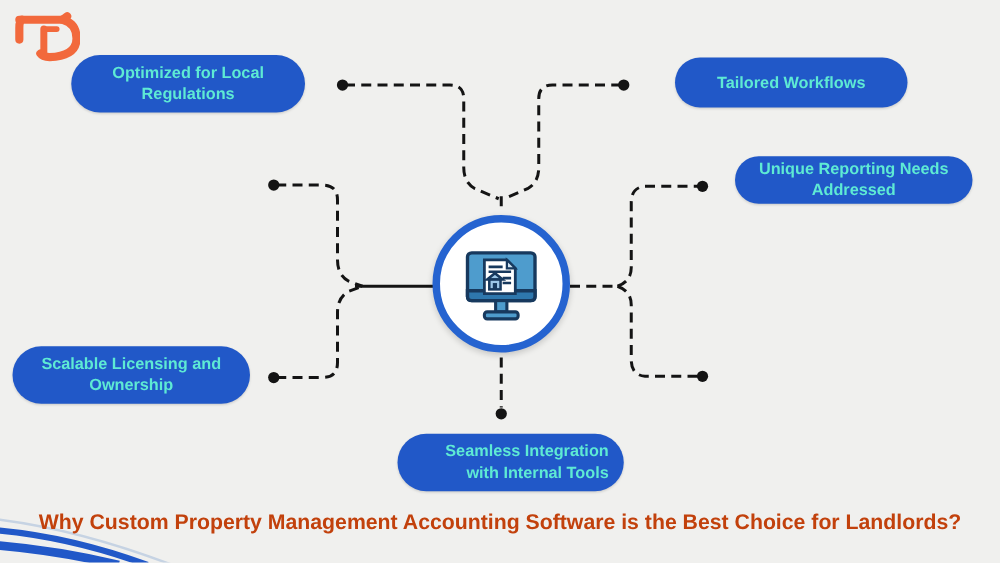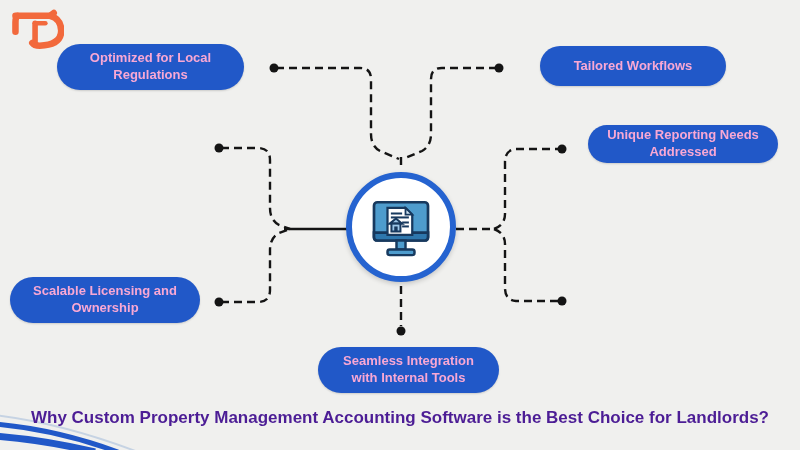--- a/index.html
+++ b/index.html
@@ -6,39 +6,39 @@
   body{
     width:800px;height:450px;position:relative;overflow:hidden;
     background:#f0f0ee;
     font-family:"Liberation Sans", sans-serif;
   }
   .stage{position:absolute;inset:0;}
   svg.overlay{position:absolute;left:0;top:0;width:800px;height:450px;pointer-events:none;}
   .pill{
     position:absolute;
     background:#2158c8;
-    color:#f9a8d4;
+    color:#5eead4;
     border-radius:999px;
     display:flex;align-items:center;justify-content:center;
     text-align:center;
     font-weight:bold;font-size:13px;line-height:1.28;
     padding:0 12px;box-sizing:border-box;
     box-shadow:0 1px 2px rgba(0,0,0,0.15);
   }
   .hub{
     position:absolute;left:346px;top:172px;width:110px;height:110px;
     box-sizing:border-box;
     background:#ffffff;border:6px solid #2563d0;border-radius:50%;
     display:flex;align-items:center;justify-content:center;
     box-shadow:0 2px 5px rgba(0,0,0,0.18);
   }
   .logo{position:absolute;left:8px;top:3px;width:56px;height:48px;}
   .title{
     position:absolute;left:0;top:408px;width:800px;
-    text-align:center;font-weight:bold;font-size:17px;color:#4c1d95;
+    text-align:center;font-weight:bold;font-size:17px;color:#c2410c;
   }
 </style>
 </head>
 <body>
 
 <div class="stage">
 
   <svg class="logo" viewBox="0 0 60 50">
     <g fill="none" stroke="#f2693c" stroke-linecap="round" stroke-linejoin="round">
       <path d="M10,13 Q8,14 8,20 L8,30" stroke-width="7"></path>
@@ -92,21 +92,21 @@
   <div class="pill" style="left:57px;top:44px;width:187px;height:46px;">Optimized for Local Regulations</div>
 
 
   <div class="pill" style="left:10px;top:277px;width:190px;height:46px;">Scalable Licensing and Ownership</div>
 
   <div class="pill" style="left:540px;top:46px;width:186px;height:40px;text-align:center;">Tailored Workflows</div>
 
   <div class="pill" style="left:588px;top:125px;width:190px;height:38px;">Unique Reporting Needs Addressed</div>
 
 
-  <div class="pill" style="left:318px;top:347px;width:181px;height:46px;">Seamless Integration with Internal Tools</div>
+  <div class="pill" style="left:318px;top:347px;width:181px;height:46px;text-align:right;">Seamless Integration with Internal Tools</div>
 
   <div class="hub">
     <svg width="72" height="72" viewBox="0 0 64 64">
 
       <rect x="8" y="10" width="48" height="34" rx="3" fill="#4e9ccd" stroke="#17395e" stroke-width="2.4"></rect>
 
       <path d="M8,37 H56 V41 Q56,44 53,44 H11 Q8,44 8,41 Z" fill="#2e77ad" stroke="#17395e" stroke-width="2.4"></path>
 
       <path d="M20,15 H36 L42,21 V39 H20 Z" fill="#ffffff" stroke="#17395e" stroke-width="2"></path>
       <path d="M36,15 L36,21 L42,21 Z" fill="#cfe3f2" stroke="#17395e" stroke-width="1.6"></path>

